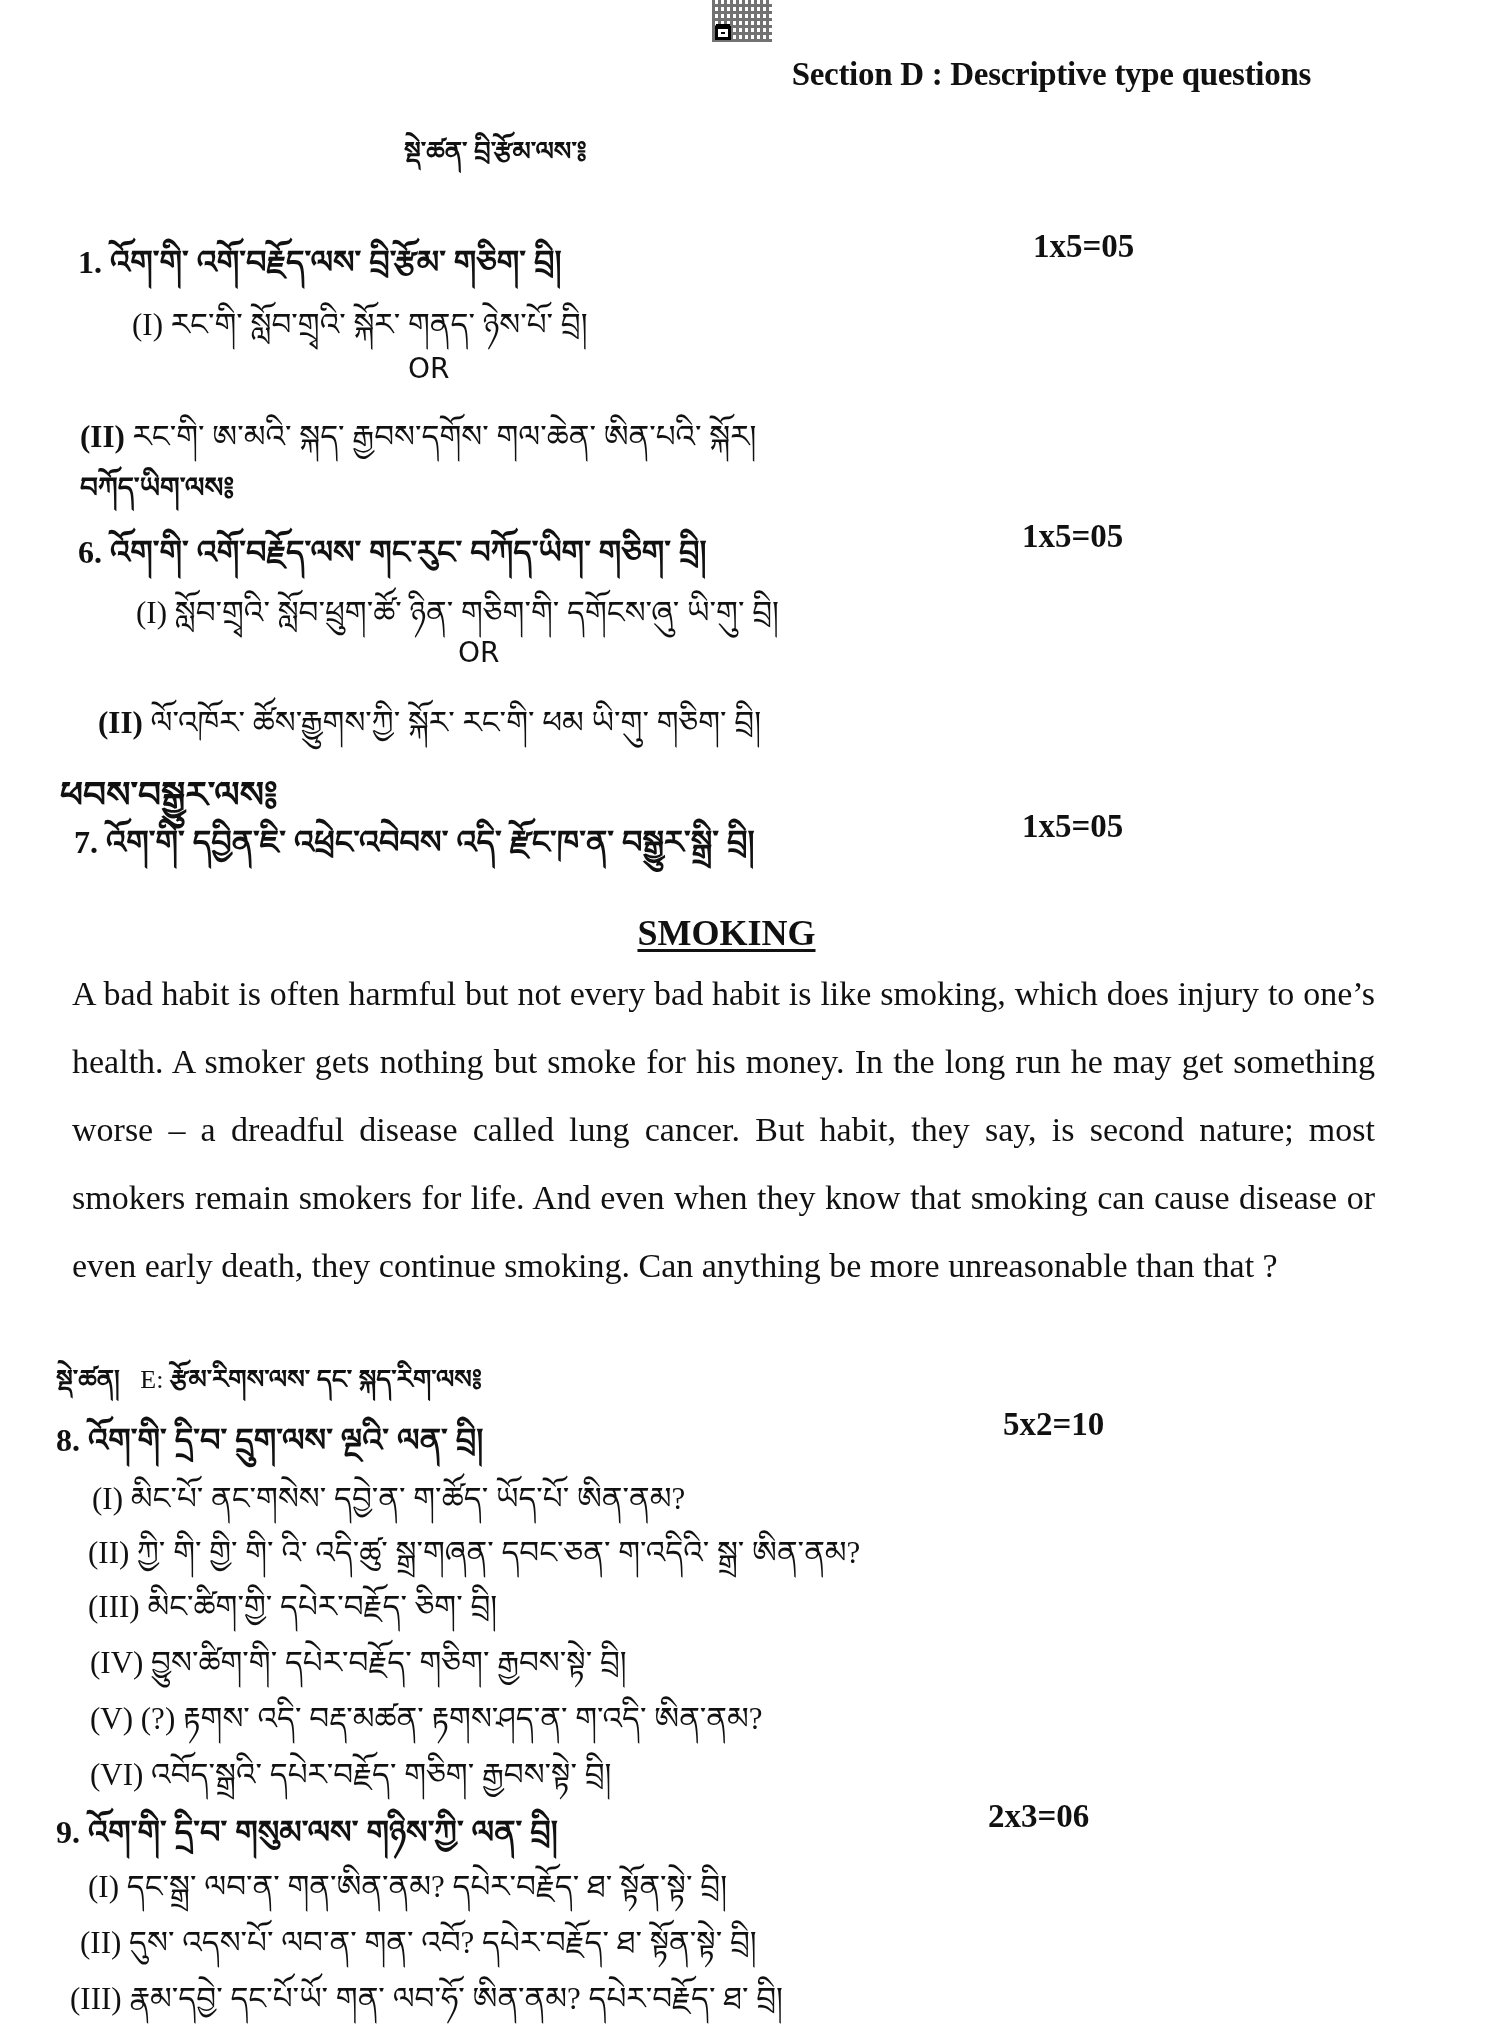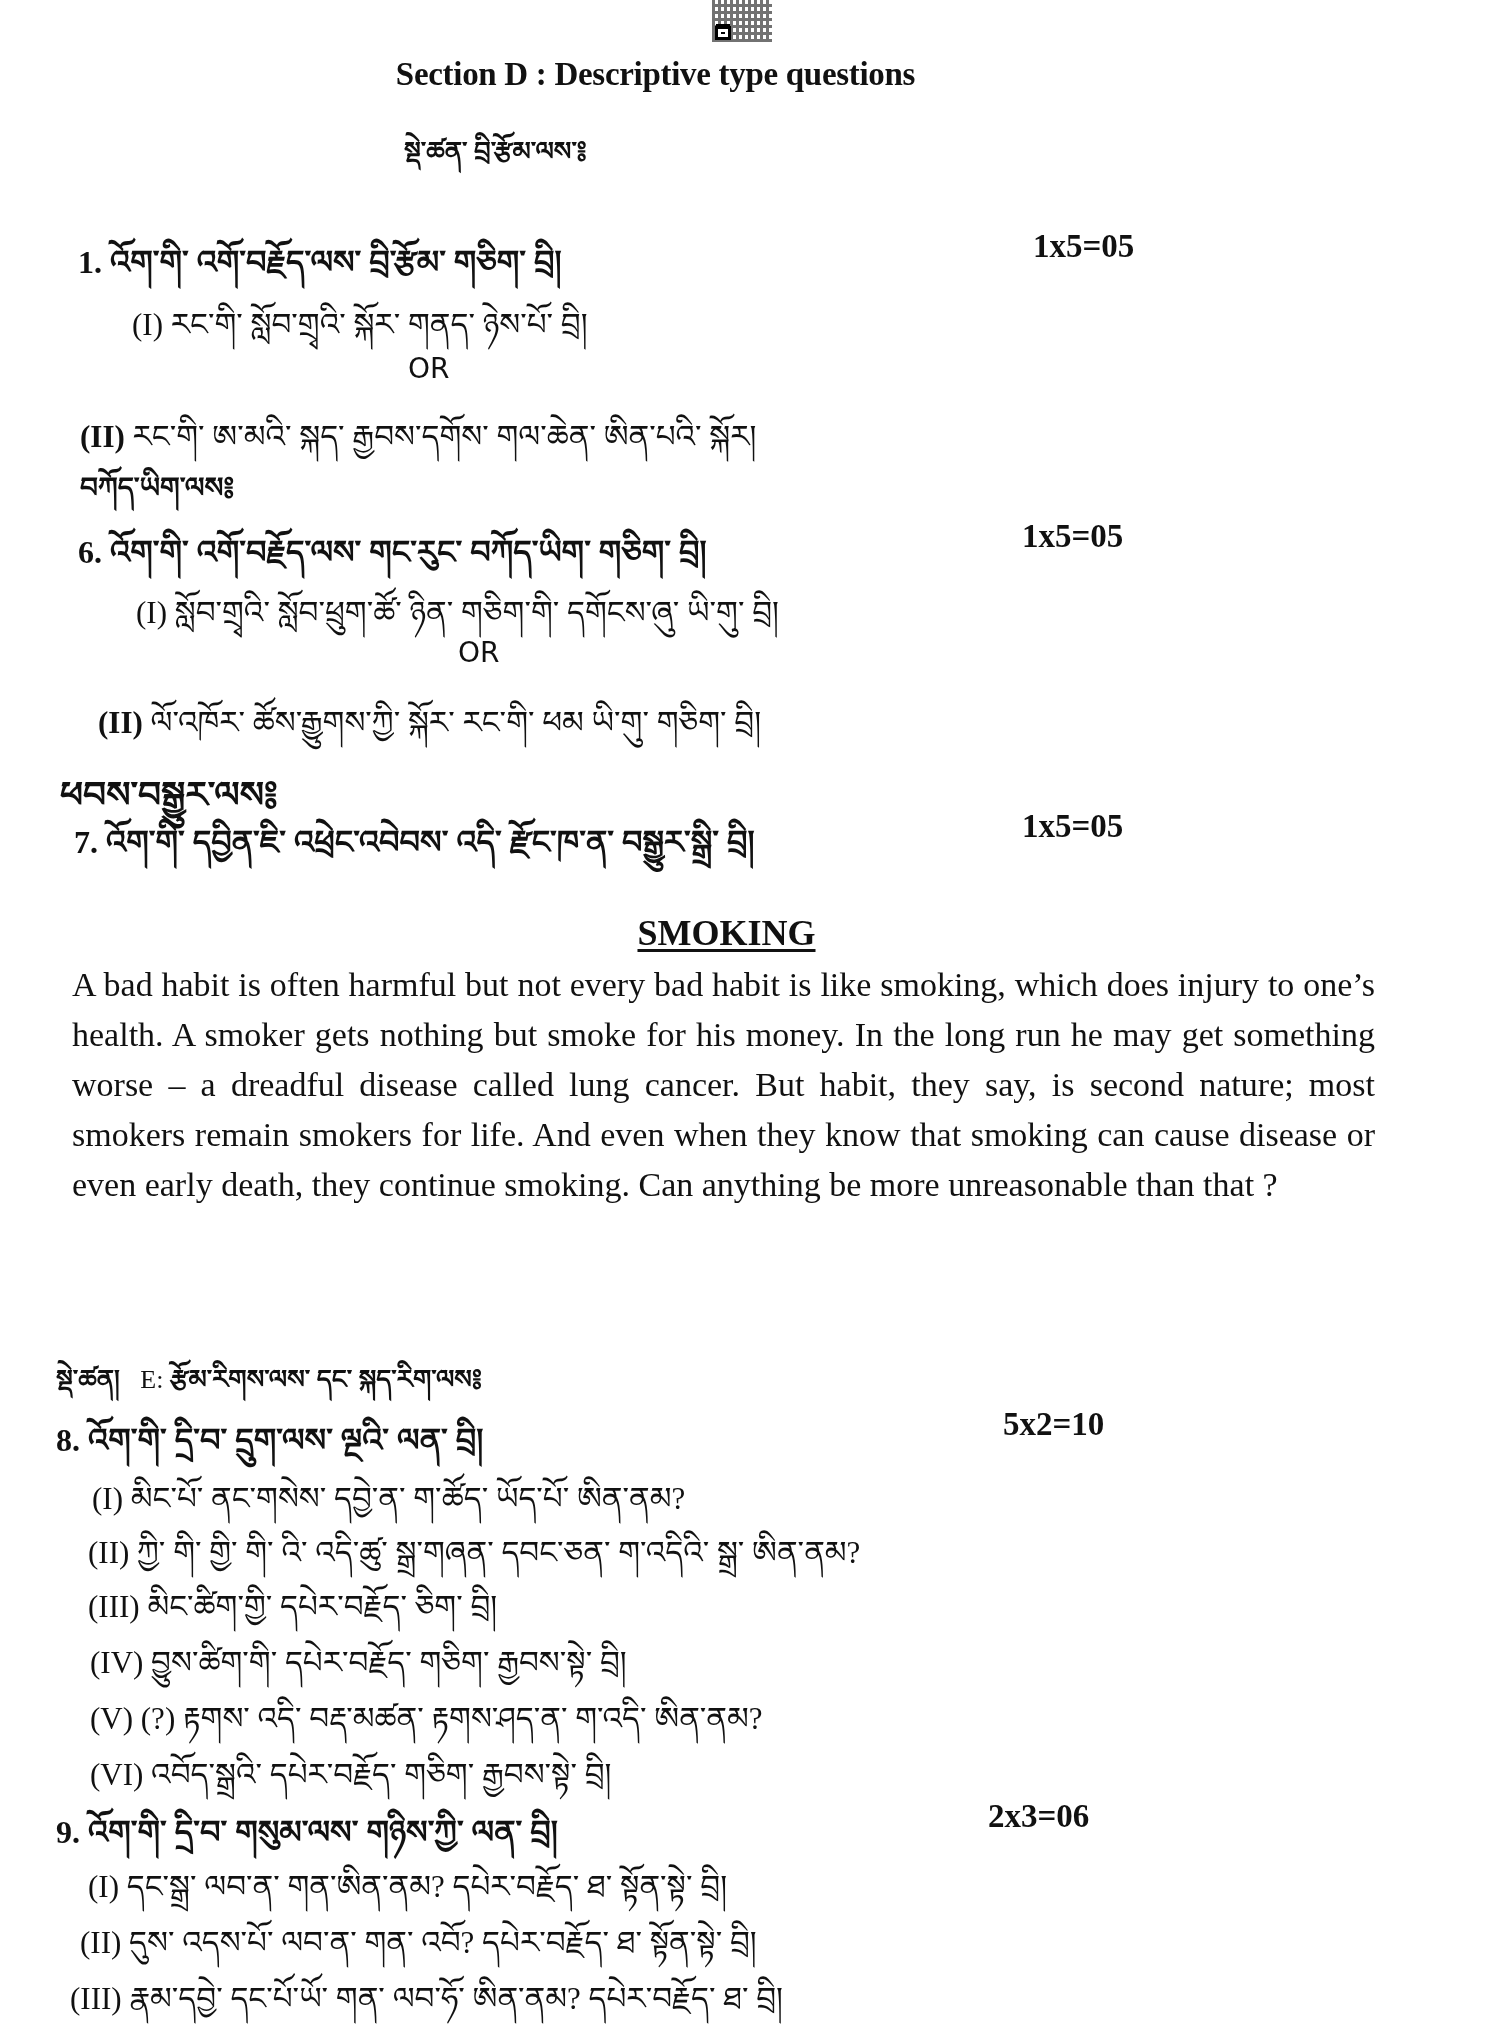--- a/index.html
+++ b/index.html
@@ -22,36 +22,36 @@
     opacity: 0.55;
   }
   .qr-finder {
     position: absolute; left: 3px; bottom: 2px; width: 16px; height: 14px;
     border: 3px solid #000; box-sizing: border-box; background: #fff;
   }
   .qr-finder::after {
     content: ""; position: absolute; left: 3px; top: 3px; width: 4px; height: 2px; background: #000;
   }
   .section-title {
-    left: 0; width: 1311px; text-align: center; top: 56px;
+    left: 0; width: 1311px; text-align: right; top: 56px;
     font-size: 33px; font-weight: bold; letter-spacing: -0.3px;
   }
   .tib-sub { font-size: 26px; font-weight: bold; }
   .tib-q { font-size: 32px; font-weight: bold; }
   .tib-item { font-size: 31px; }
   .roman { font-family: "Liberation Serif", serif; }
   .score { font-size: 33px; left: 1033px; font-weight: bold; }
   .or-label { font-family: "DejaVu Sans", sans-serif; font-size: 28px; margin-left: 32px; }
   .passage-title {
     left: 0; width: 1453px; text-align: center; top: 912px;
     font-size: 36px; font-weight: bold; text-decoration: underline; text-underline-offset: 4px;
   }
   .passage {
     position: absolute; left: 72px; top: 960px; width: 1303px;
-    font-size: 34px; line-height: 50px; text-align: justify; text-align-last: left;
+    font-size: 34px; line-height: 68px; text-align: justify; text-align-last: left;
   }
 </style>
 </head>
 <body>
 
 <div class="qr">
   <div class="qr-inner"></div>
   <div class="qr-finder"></div>
 </div>
 

